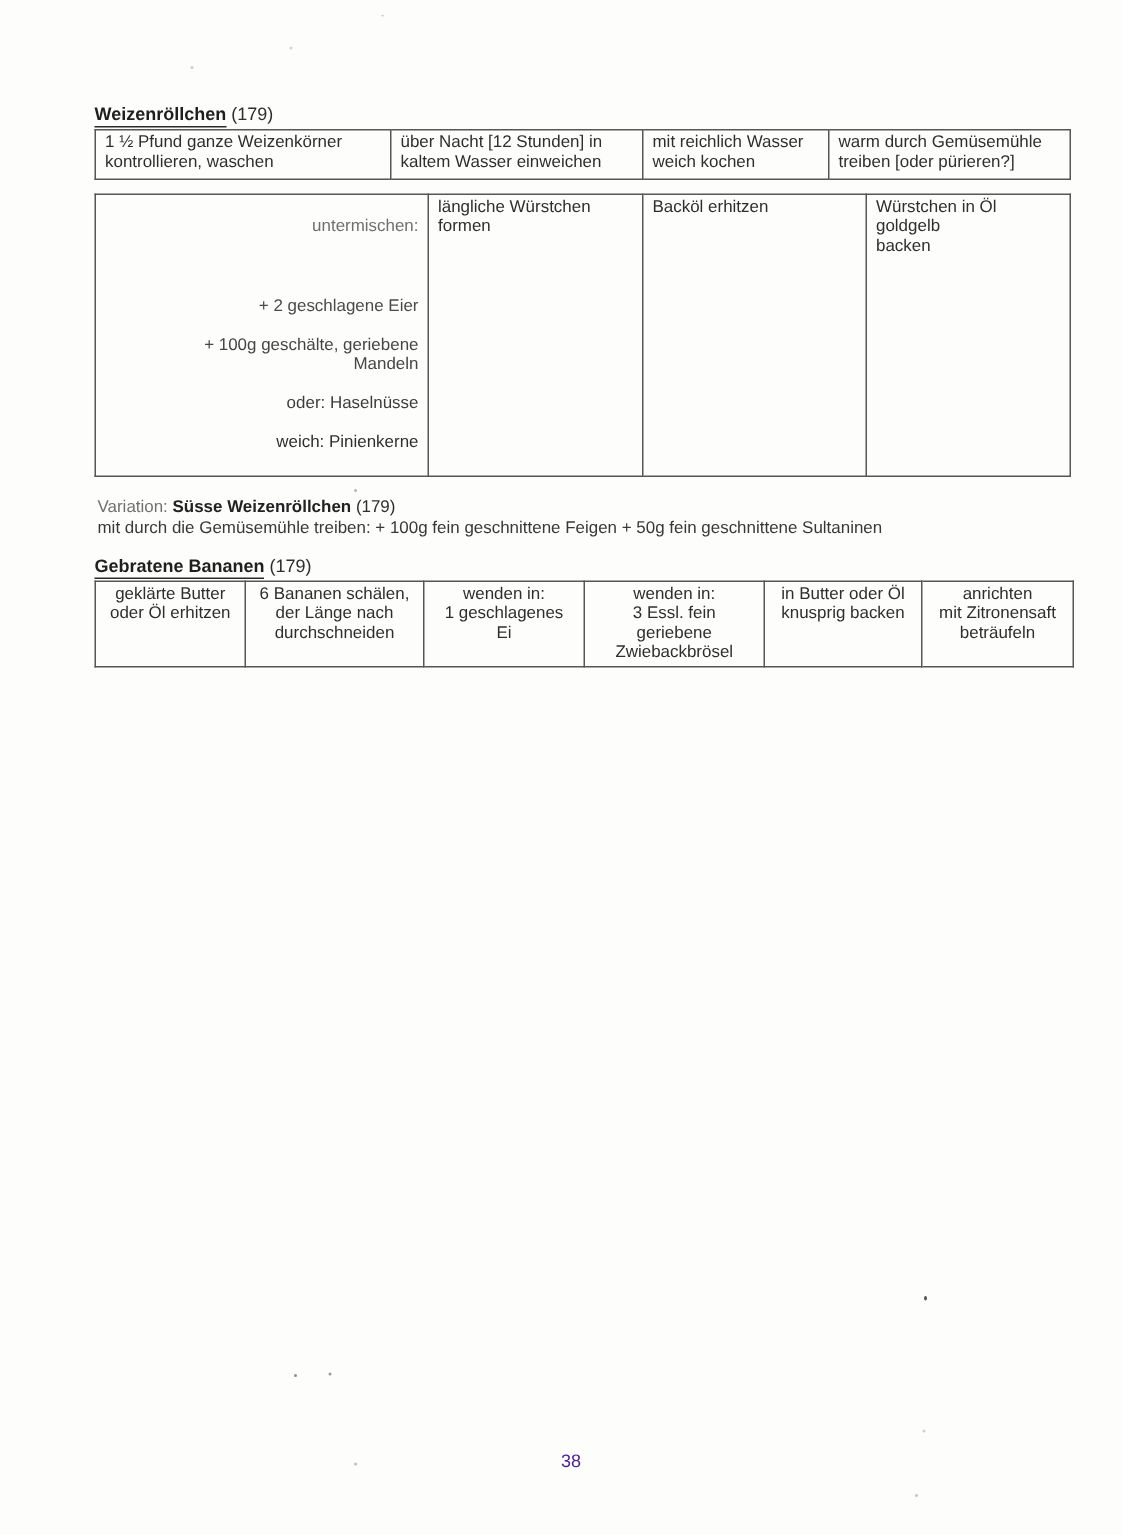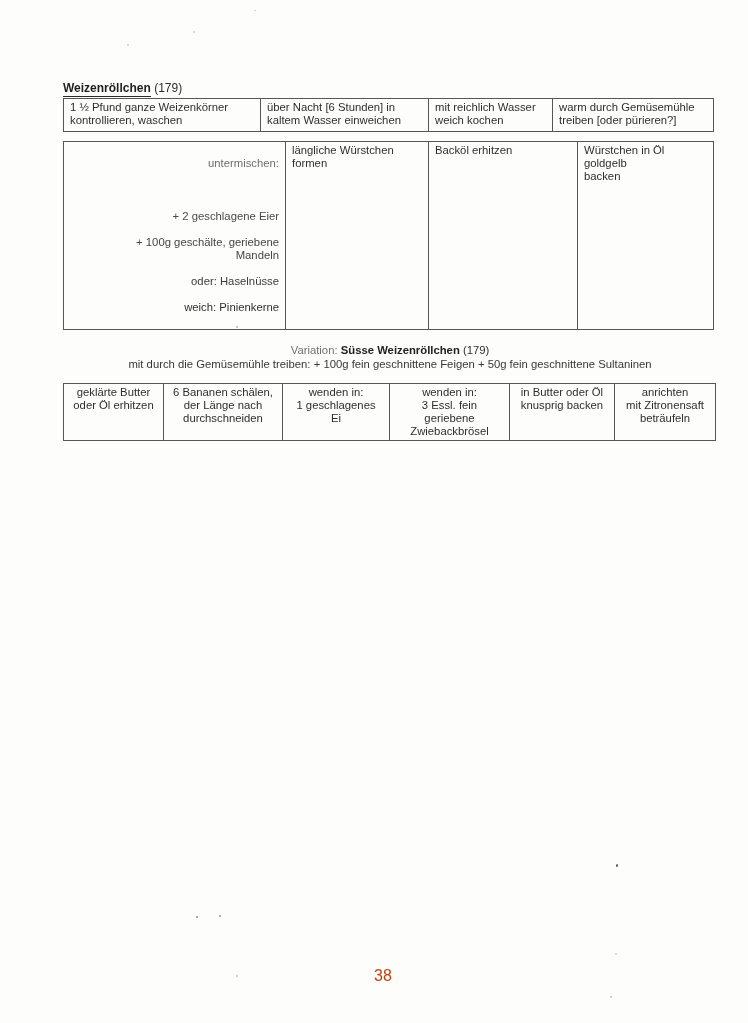--- a/index.html
+++ b/index.html
@@ -7,21 +7,21 @@
     position:relative;
     width:748px;height:1023px;
     background:#fdfdfc;
     font-family:"Liberation Sans", sans-serif;
     color:#2b2b2b;
     overflow:hidden;
   }
   .content{position:absolute;left:63px;top:70px;width:652px;}
   .recipe-heading{
     font-size:12px;font-weight:bold;color:#1f1f1f;
-    margin:12px 0 3px 0;line-height:13px;
+    margin:0 0 3px 0;line-height:13px;
   }
   .recipe-heading .rt{border-bottom:1.5px solid #2a2a2a;padding-bottom:1px;}
   .recipe-heading .ref{font-weight:normal;color:#2e2e2e;}
   table.steps{
     border-collapse:collapse;table-layout:fixed;
     margin:0;border:1px solid #565656;
   }
   table.steps td{
     border:1px solid #565656;
     vertical-align:top;
@@ -37,28 +37,28 @@
   table.t2{width:650px;margin-bottom:13px;border-color:#616161;}
   table.t2 td{height:63px;}
   table.t3{width:652px;text-align:center;}
   table.t3 td{height:42px;}
   .mix-line{display:block;text-align:right;}
   .mix-line.f0{color:#6f6f6f;}
   .mix-line.f1{color:#4a4a4a;margin-top:27px;}
   .mix-line.f2{color:#454545;margin-left:48px;}
   .mix-line.f3{color:#3c3c3c;}
   .mix-line.f4{color:#2f2f2f;}
-  .variation{margin:0 0 12px 2px;font-size:11.3px;line-height:14px;text-align:center;}
+  .variation{margin:0 0 12px 2px;font-size:11.3px;line-height:14px;}
   .variation .v-label{color:#707070;}
   .variation .v-title{font-weight:bold;color:#222222;}
   .variation .v-ref{color:#2e2e2e;}
   .variation .v-instructions{color:#383838;}
   .page-number{
     position:absolute;left:374px;top:967px;
-    font-size:16px;color:#c2410c;
+    font-size:12px;color:#4c1d95;
   }
   .speckle{position:absolute;border-radius:50%;}
 </style>
 </head>
 <body>
 
 <div class="page">
   <div class="content">
 
     <div class="recipe-heading">
@@ -70,21 +70,21 @@
       <colgroup>
         <col style="width:197px">
           <col style="width:168px">
           <col style="width:124px">
           <col style="width:161px">
       </colgroup>
       <tbody>
           <tr>
         <td>1 ½ Pfund ganze Weizenkörner
 kontrollieren, waschen</td>
-        <td>über Nacht [6 Stunden] in
+        <td>über Nacht [12 Stunden] in
 kaltem Wasser einweichen</td>
         <td>mit reichlich Wasser
 weich kochen</td>
         <td>warm durch Gemüsemühle
 treiben [oder pürieren?]</td>
       </tr>
     </tbody>
       </table>
 
     <table class="steps t2">
@@ -114,20 +114,24 @@
 
     <div class="variation">
       <div>
         <span class="v-label">Variation:</span>
         <span class="v-title">Süsse Weizenröllchen</span>
         <span class="v-ref">(179)</span>
       </div>
       <div class="v-instructions">mit durch die Gemüsemühle treiben: + 100g fein geschnittene Feigen + 50g fein geschnittene Sultaninen</div>
     </div>
 
+    <div class="recipe-heading">
+      <span class="rt">Gebratene Bananen</span>
+      <span class="ref">(179)</span>
+    </div>
 
     <table class="steps t3">
       <colgroup>
         <col style="width:100px">
           <col style="width:119px">
           <col style="width:107px">
           <col style="width:120px">
           <col style="width:105px">
           <col style="width:101px">
       </colgroup>

